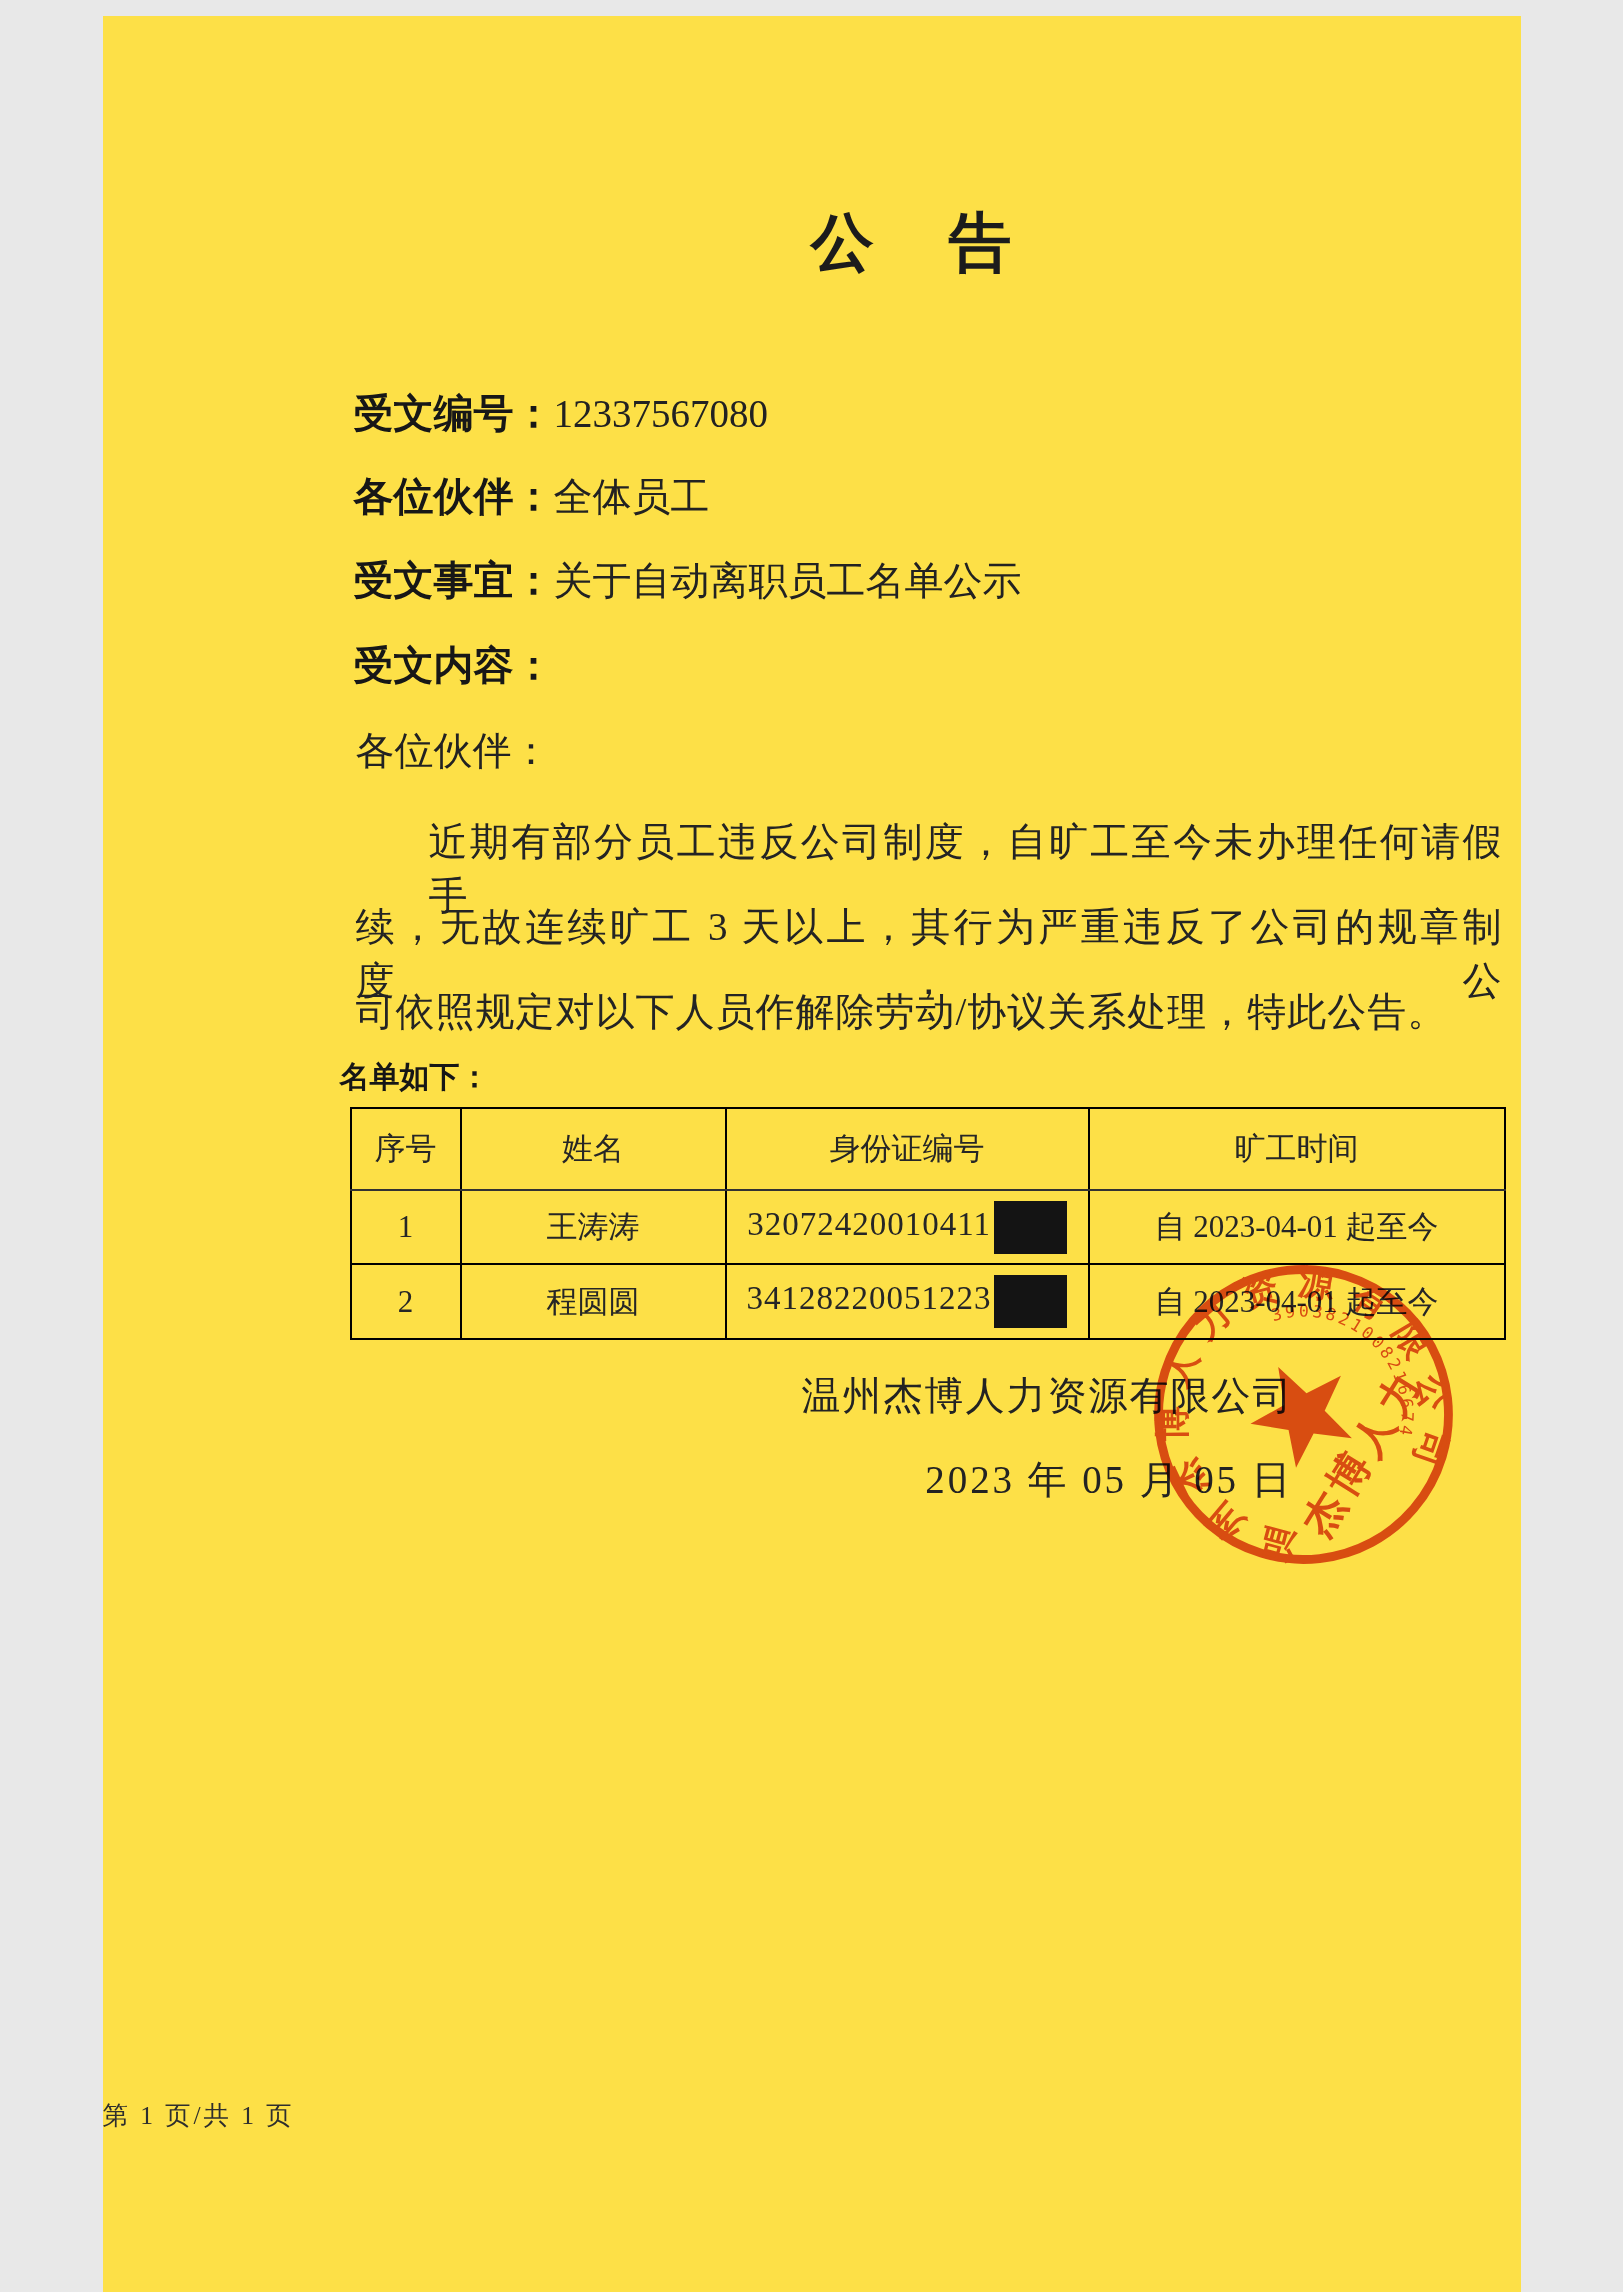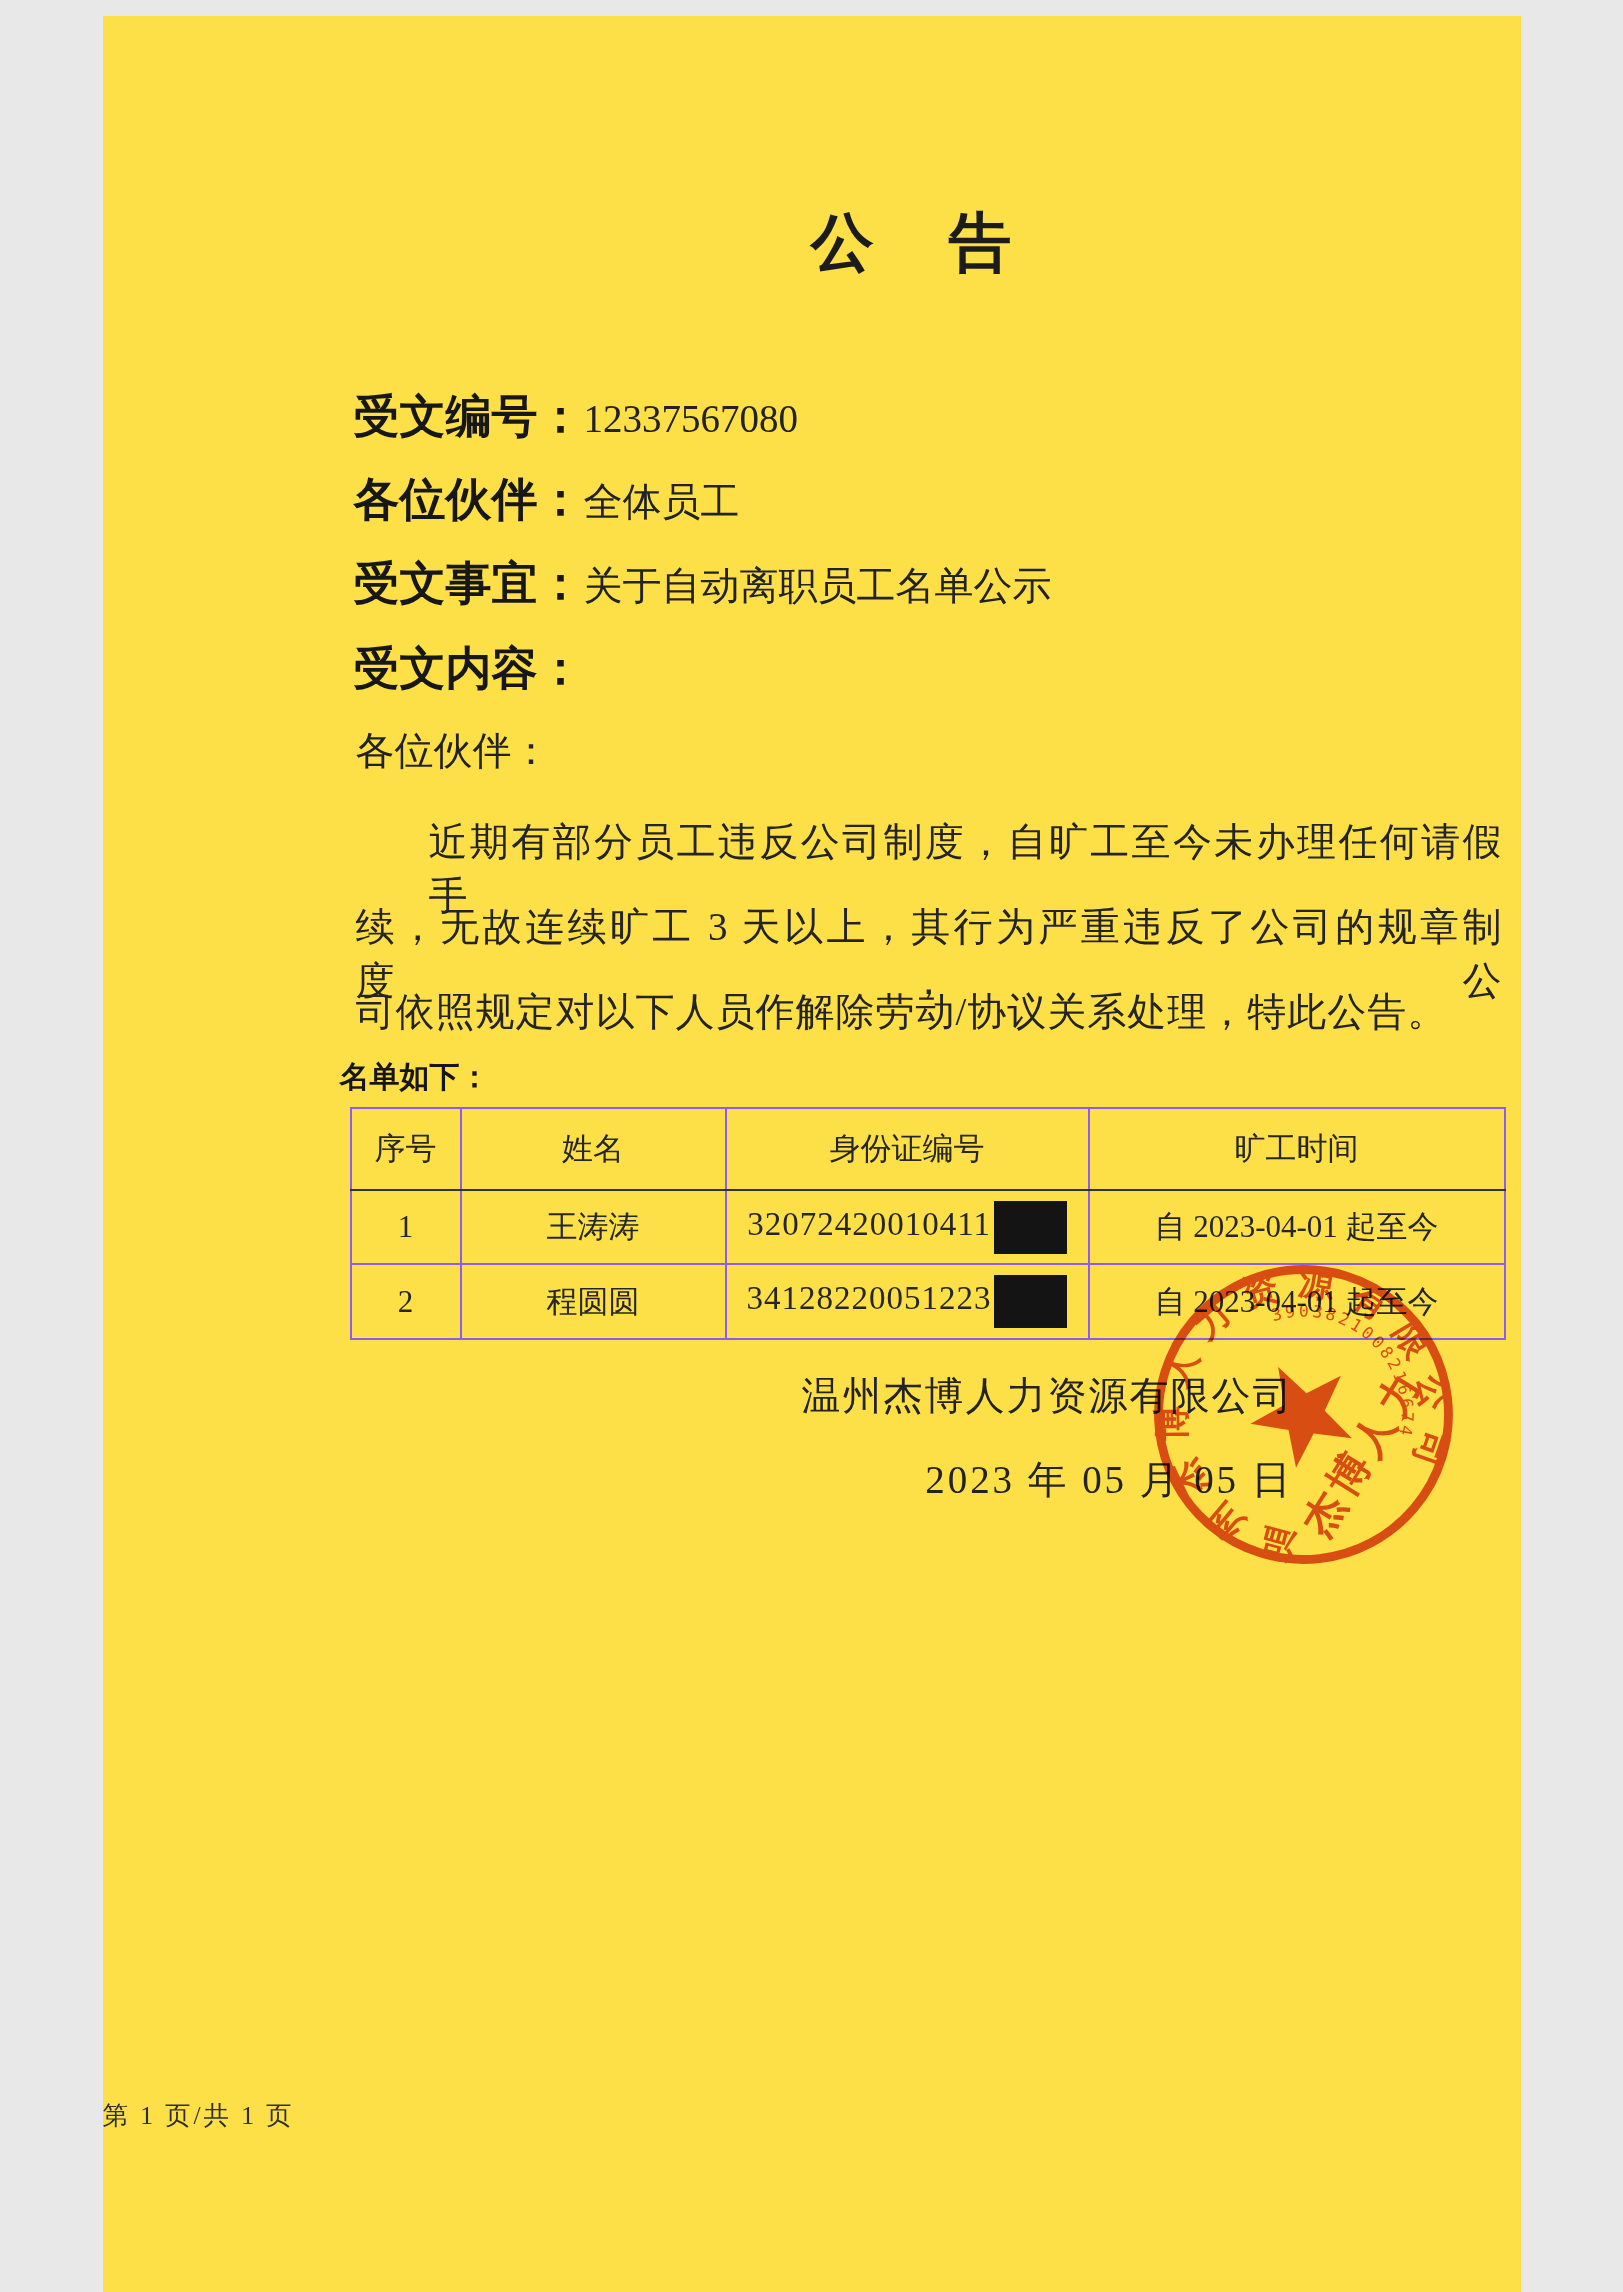--- a/index.html
+++ b/index.html
@@ -18,21 +18,21 @@
     text-align:center;
     font-size:63px;font-weight:700;
     letter-spacing:5.9px;
     color:#1c1c1c;
   }
   .meta-row{
     left:251px;
     font-size:39px;
     white-space:nowrap;
   }
-  .meta-row .lbl{font-weight:700;font-size:46px;color:#171717;}
+  .meta-row .lbl{font-weight:700;font-size:40px;color:#171717;}
   .meta-row .val{font-weight:400;color:#222;}
   .salutation{
     left:253px;top:708px;
     font-size:39px;
   }
   .body-line{
     left:253px;width:1147px;
     font-size:39px;
     letter-spacing:1px;
     color:#242424;
@@ -51,21 +51,21 @@
   table.roster{
     position:absolute;
     left:247px;top:1091px;
     width:1153px;height:232px;
     border-collapse:collapse;
     table-layout:fixed;
     font-size:31px;
     color:#262626;
   }
   table.roster th,table.roster td{
-    border:2px solid #8b5cf6;
+    border:2px solid #000000;
     text-align:center;
     vertical-align:middle;
     font-weight:400;
     padding:0;
   }
   table.roster tr.hdr{height:82px;}
   table.roster tr.hdr th{border-bottom:2.9px solid #323232;}
   table.roster tr.r1{height:74px;}
   table.roster tr.r2{height:75px;}
   table.roster{border:2.9px solid #323232;}

